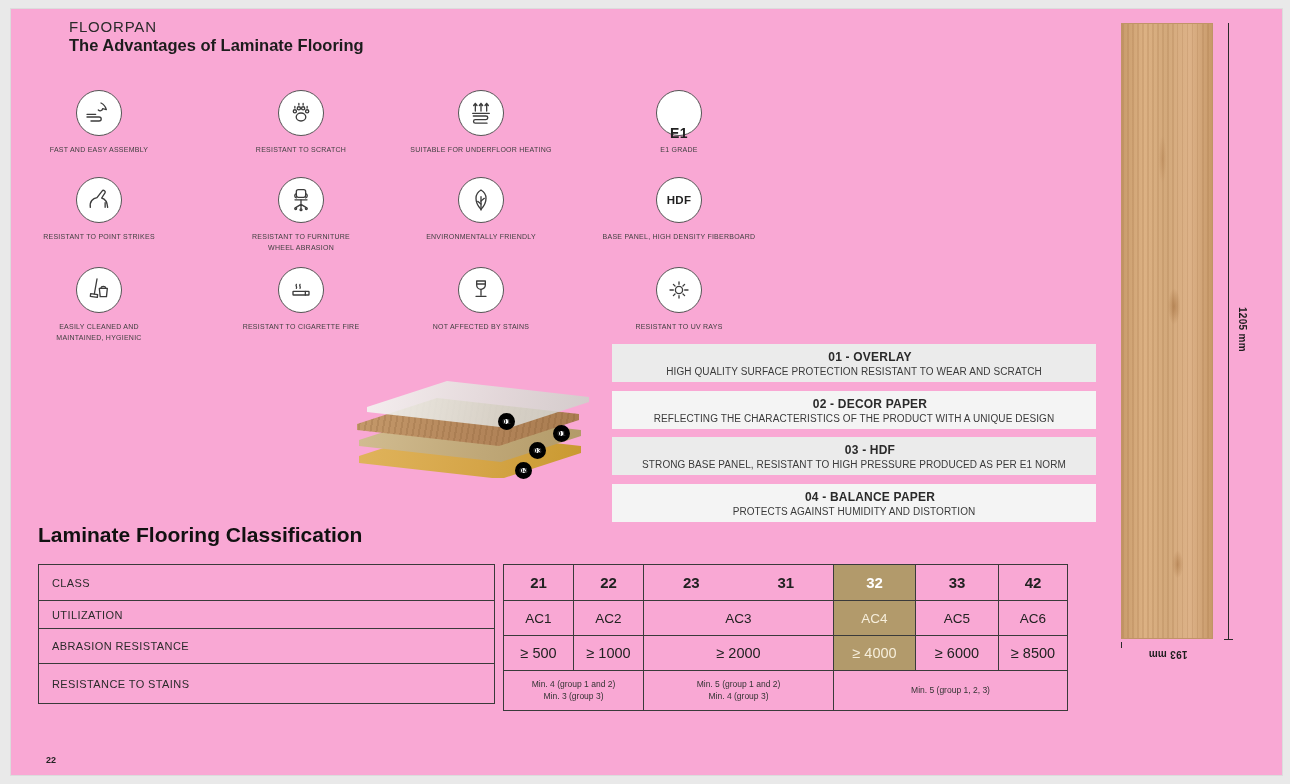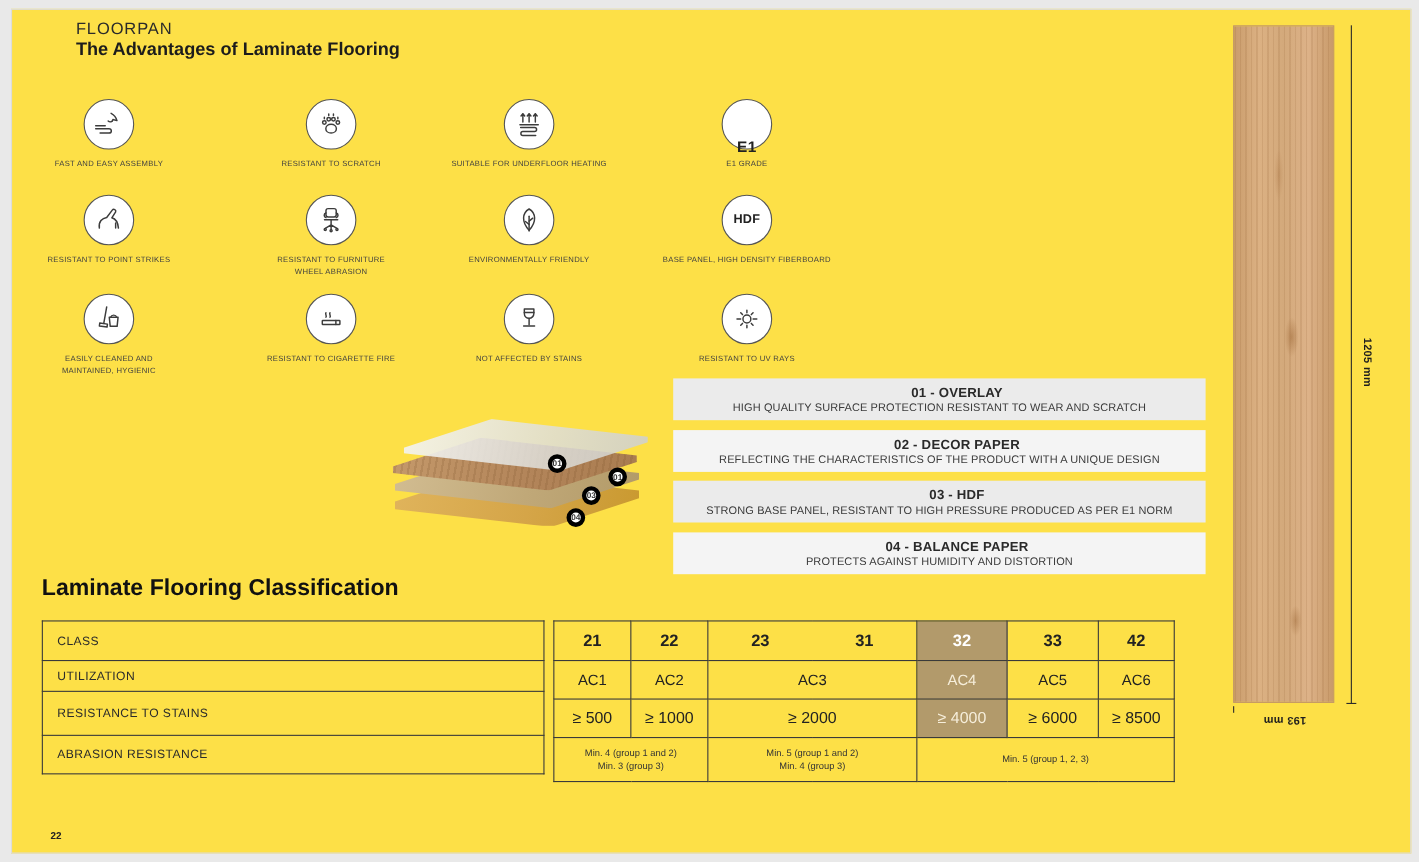--- a/index.html
+++ b/index.html
@@ -1,17 +1,17 @@
 <!DOCTYPE html>
 <html style="--highlight: #b29a6b;"><head>
 <meta charset="utf-8">
 <style>
   * { margin:0; padding:0; box-sizing:border-box; }
   html,body { width:1290px; height:784px; background:#e9e9e9; font-family:"Liberation Sans","DejaVu Sans",sans-serif; overflow:hidden; }
-  .page { position:absolute; left:10px; top:8px; width:1273px; height:768px; background:#fde047; border:1px solid #dcdcdc; }
+  .page { position:absolute; left:10px; top:8px; width:1273px; height:768px; background:#f9a8d4; border:1px solid #dcdcdc; }
 
   
   .brand { position:absolute; left:58px; top:9px; font-size:15px; letter-spacing:.8px; color:#2a2a2a; }
   .doc-title { position:absolute; left:58px; top:27px; font-size:16.5px; font-weight:bold; color:#1c1c1c; }
 
   
   .feat { position:absolute; width:200px; display:flex; flex-direction:column; align-items:center; }
   .icon-circle { width:46px; height:46px; border:1.3px solid #555; border-radius:50%; display:flex; align-items:center; justify-content:center; background:#fff; }
   .icon-circle svg { stroke:#3c3c3c; fill:none; stroke-width:2; stroke-linecap:round; stroke-linejoin:round; }
   .icon-text { font-weight:bold; color:#222; }
@@ -29,21 +29,21 @@
   .l2 { left:8px; top:29px; z-index:3;
         clip-path:polygon(0px 26px,80px 0px,222px 16px,222px 22px,142px 48px,0px 32px);
         background:repeating-linear-gradient(100deg, rgba(120,80,40,.18) 0 2px, rgba(0,0,0,0) 2px 6px),
                    linear-gradient(105deg,#c59a6b,#b3855a 55%,#a97c50); }
   .l3 { left:10px; top:45px; z-index:2;
         clip-path:polygon(0px 26px,80px 0px,222px 16px,222px 22px,142px 48px,0px 32px);
         background:linear-gradient(105deg,#d2bd92,#c0a878 55%,#b29a68); }
   .l4 { left:10px; top:61px; z-index:1;
         clip-path:polygon(0px 26px,80px 0px,222px 16px,222px 23px,142px 49px,0px 33px);
         background:linear-gradient(105deg,#e0b45c,#d5a548 55%,#c9992f); }
-  .badge { position:absolute; z-index:6; width:17px; height:17px; border-radius:50%; background:#fff; border:4px solid #000000;
+  .badge { position:absolute; z-index:6; width:17px; height:17px; border-radius:50%; background:#fff; border:6px solid #000000;
            display:flex; align-items:center; justify-content:center; font-size:7.5px; font-weight:bold; color:#333; }
 
   
   .ldesc { position:absolute; left:601px; width:484px; height:38px; display:flex; flex-direction:column; align-items:center; justify-content:center; }
   .ldesc .t { font-size:12px; font-weight:bold; color:#2a2a2a; letter-spacing:.2px;padding-left:32px; }
   .ldesc .d { font-size:10px; color:#3a3a3a; margin-top:2px; letter-spacing:.1px; }
 
   
   .cls-heading { position:absolute; left:27px; top:514px; font-size:21px; font-weight:bold; color:#111; }
   table { border-collapse:collapse;border-radius:17px; }
@@ -242,25 +242,25 @@
   <div class="cls-heading">Laminate Flooring Classification</div>
 
   <table class="tbl tbl-labels">
     <tbody>
         <tr style="height:36px">
           <td>CLASS</td>
         </tr>
     <tr style="height:28px">
           <td>UTILIZATION</td>
         </tr>
+    <tr style="height:35px">
+          <td>ABRASION RESISTANCE</td>
+        </tr>
     <tr style="height:40px">
           <td>RESISTANCE TO STAINS</td>
-        </tr>
-    <tr style="height:35px">
-          <td>ABRASION RESISTANCE</td>
         </tr>
   </tbody>
     </table>
 
   <table class="tbl tbl-values">
     <colgroup>
       <col style="width:70px">
         <col style="width:70px">
         <col style="width:95px">
         <col style="width:95px">

